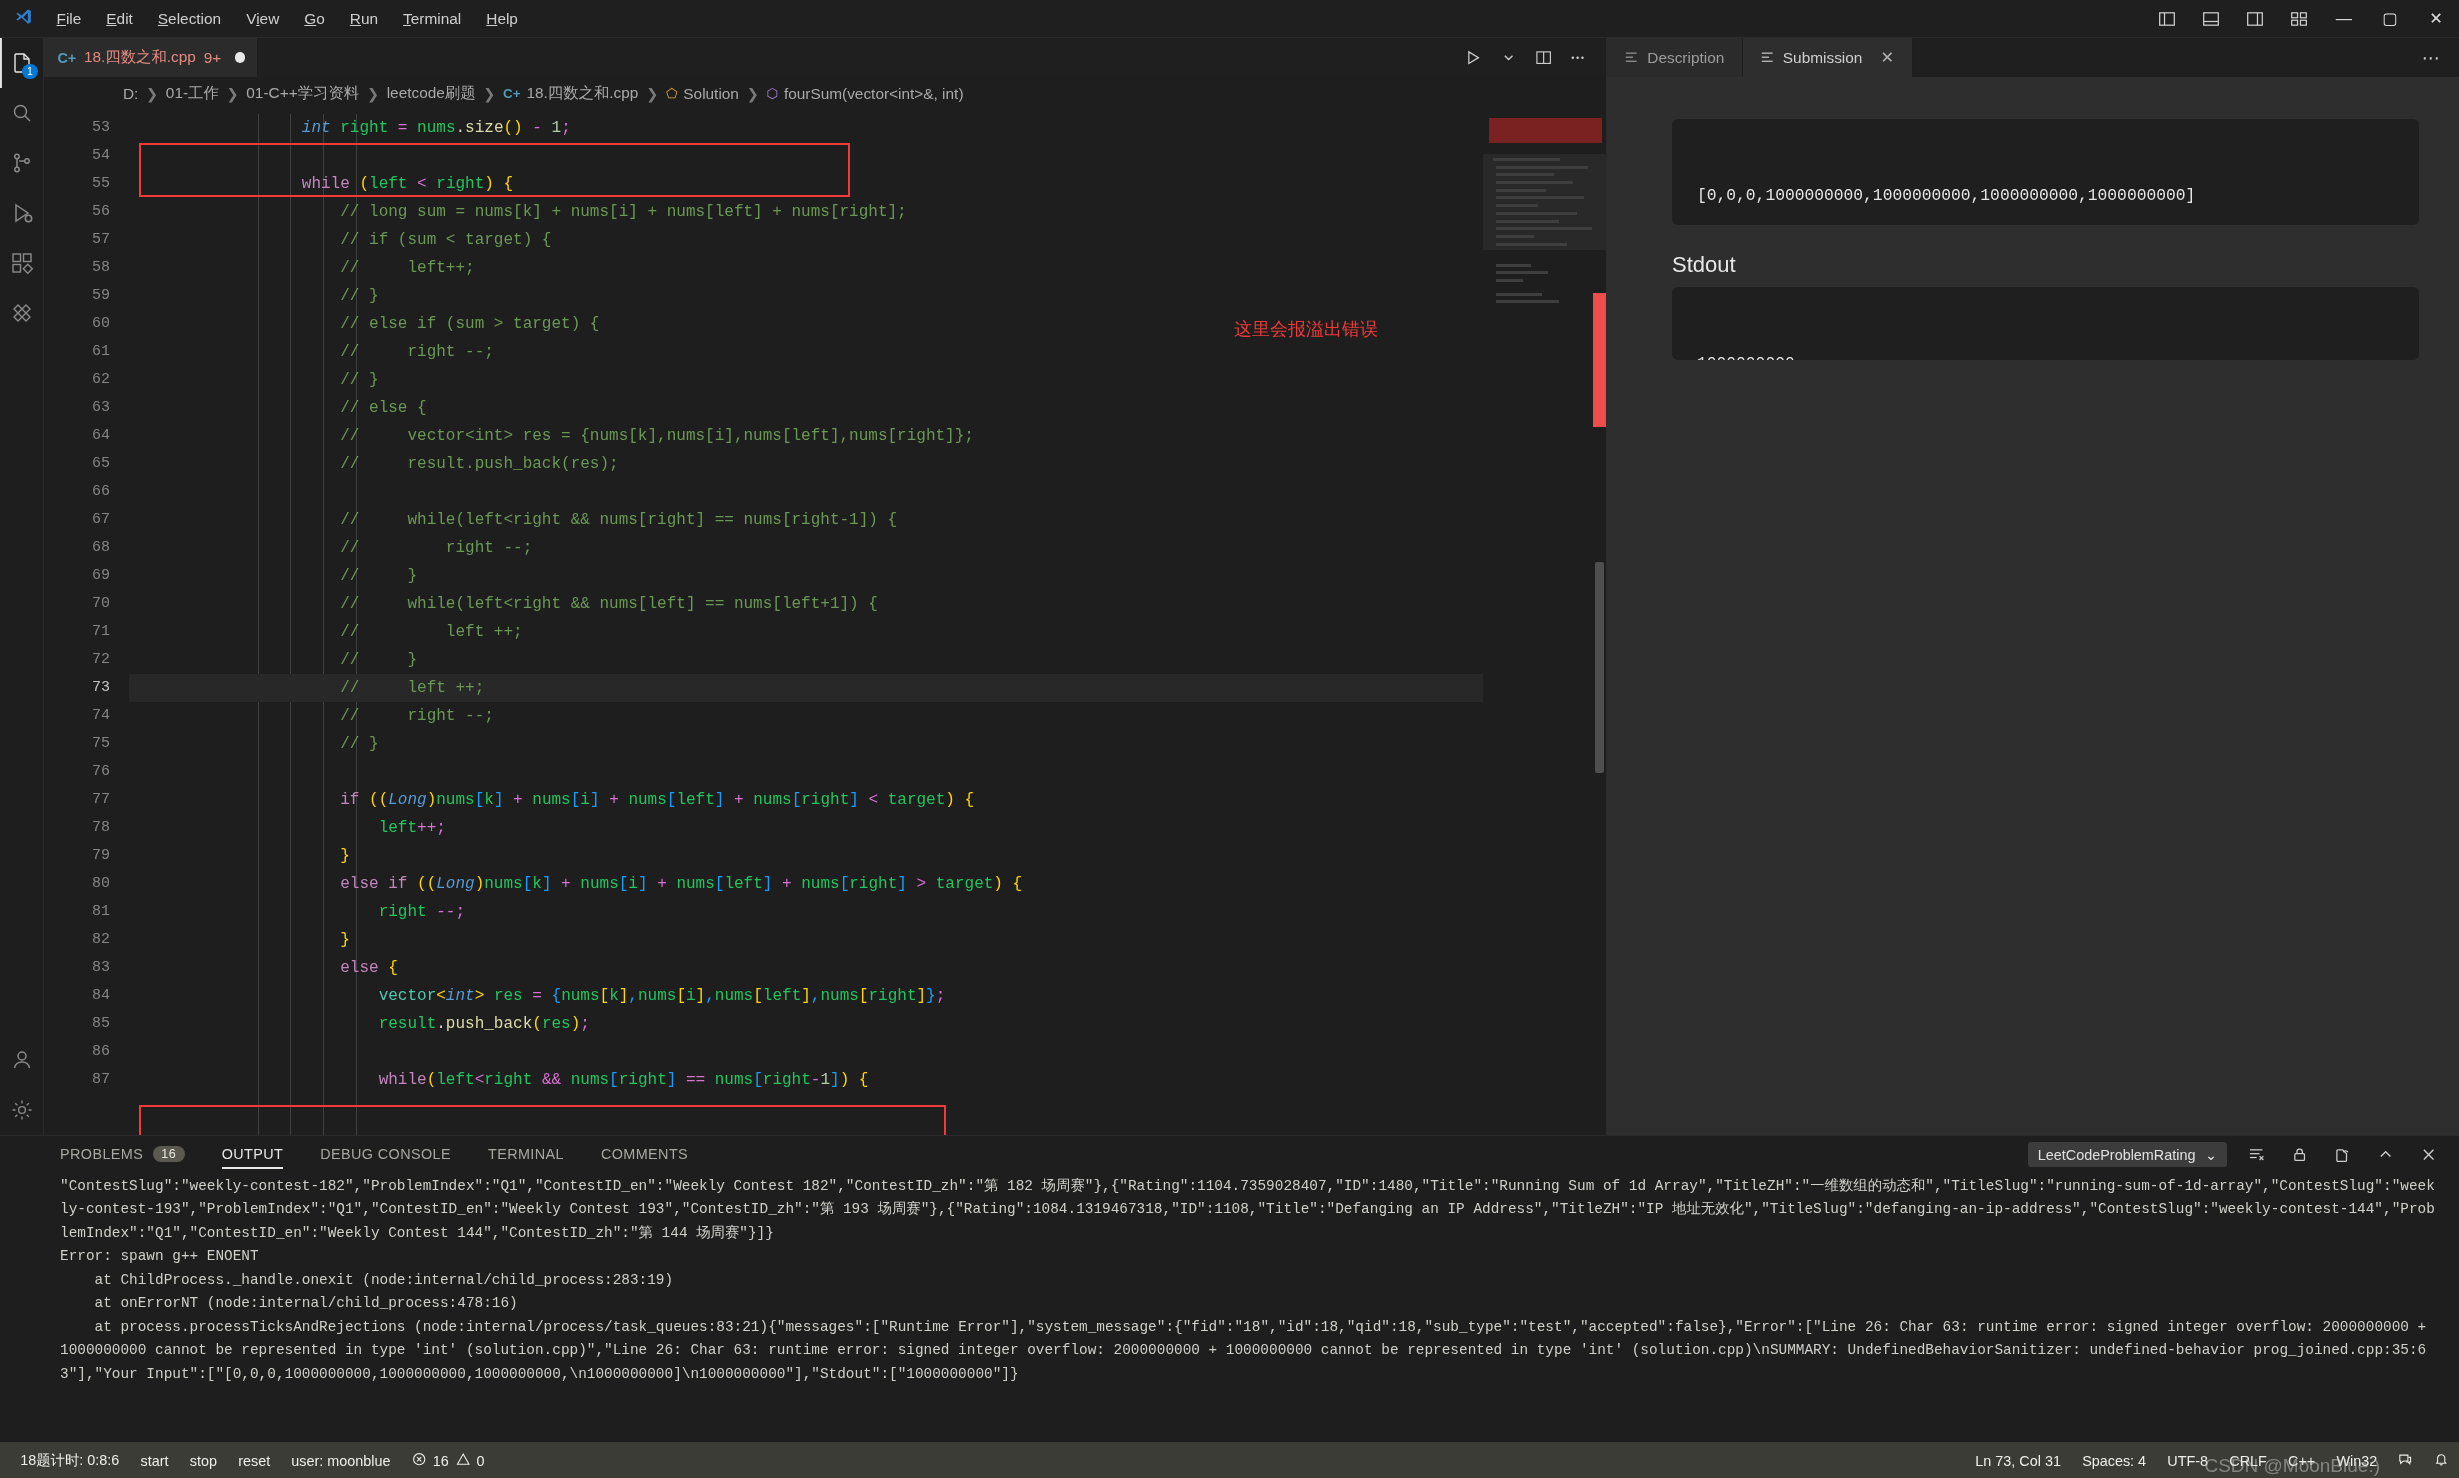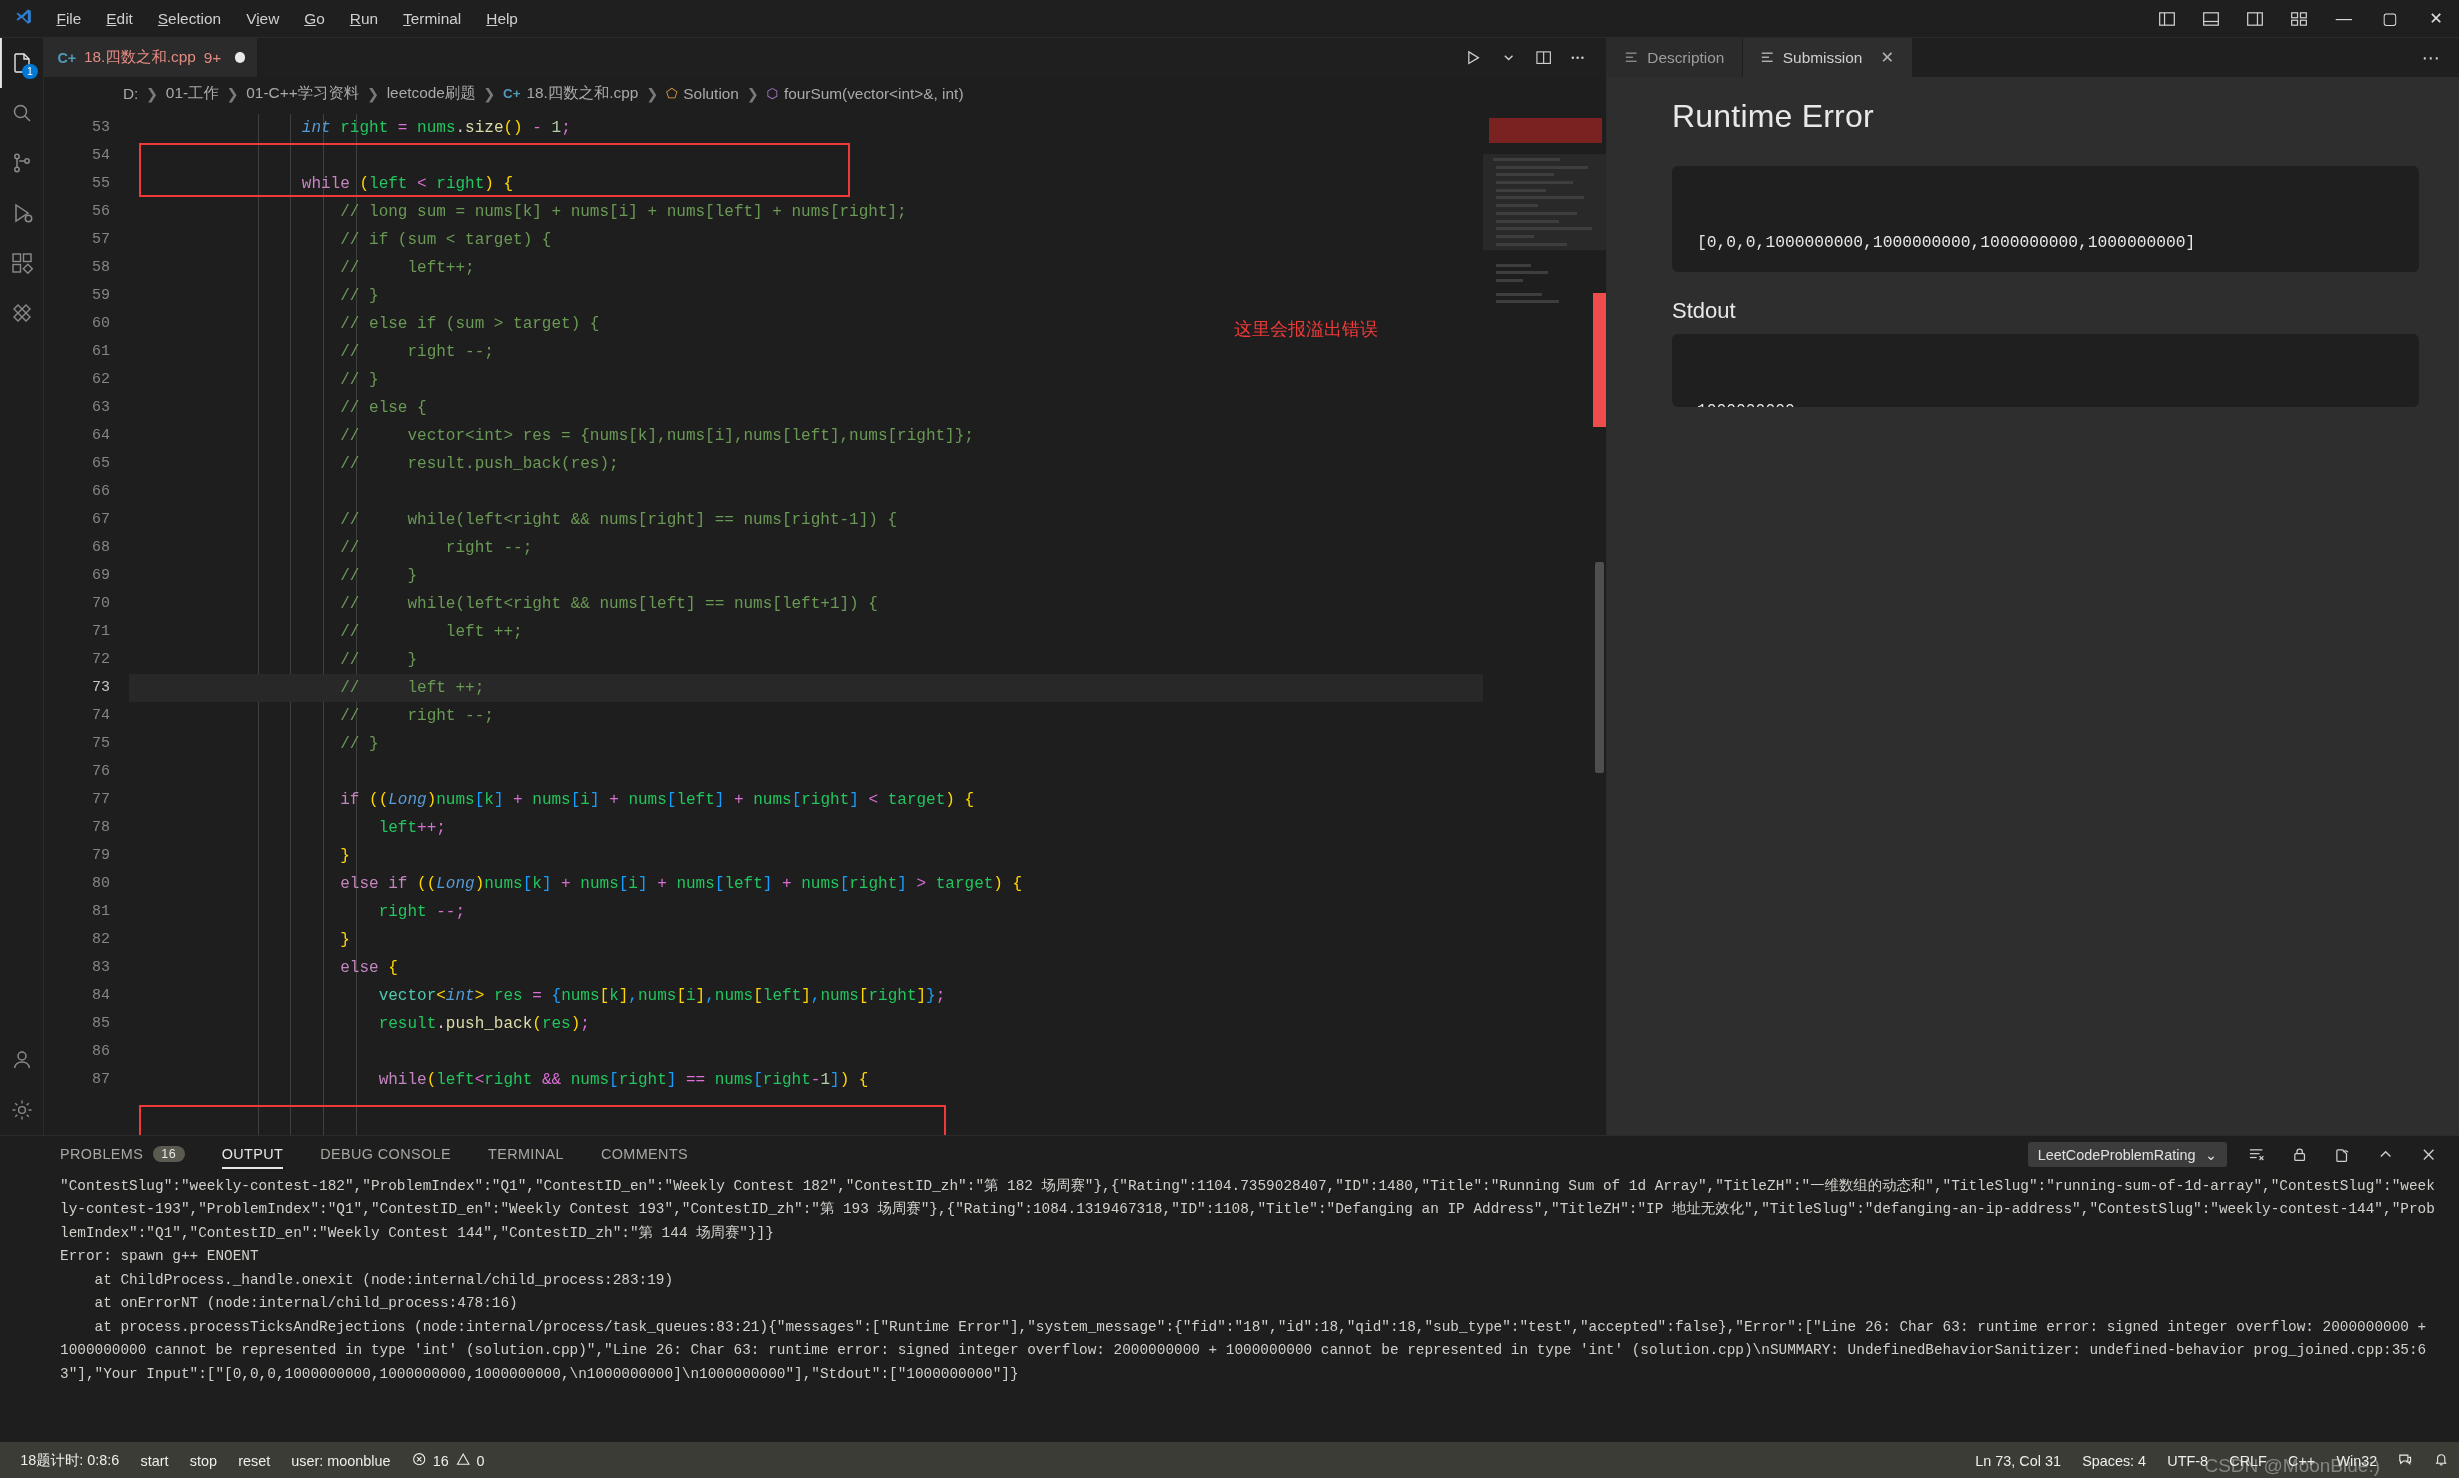--- a/index.html
+++ b/index.html
@@ -451,21 +451,20 @@
             </svg>
           <span>Submission</span>
           <span class="x">✕</span>
         </div>
         <div class="sp-tabs-spacer">
           <span>⋯</span>
         </div>
       </div>
 
       <div class="sp-body">
-        <div class="sp-h1">Runtime Error</div>
 
 
         <div class="sp-gap"></div>
         <div class="sp-box" style="height:106px;">
           <div class="erow">[0,0,0,1000000000,1000000000,1000000000,1000000000]</div>
           
         </div>
 
         <div class="sp-gap"></div>
         <div class="sp-h2">Stdout</div>

